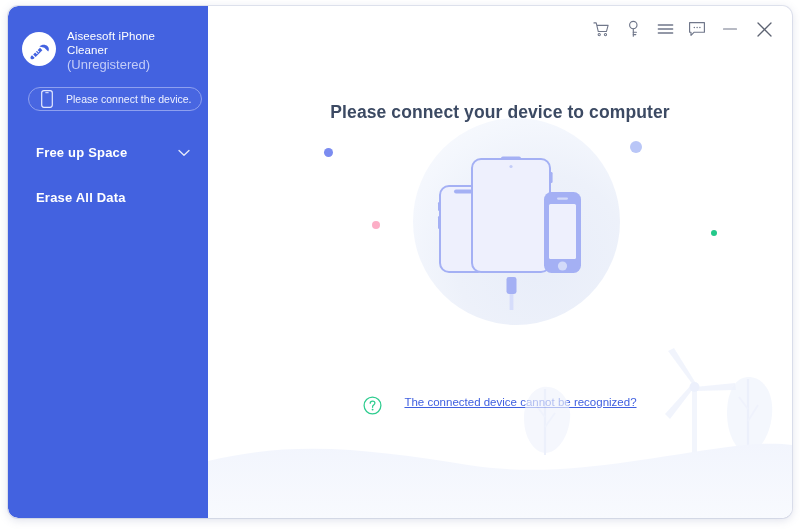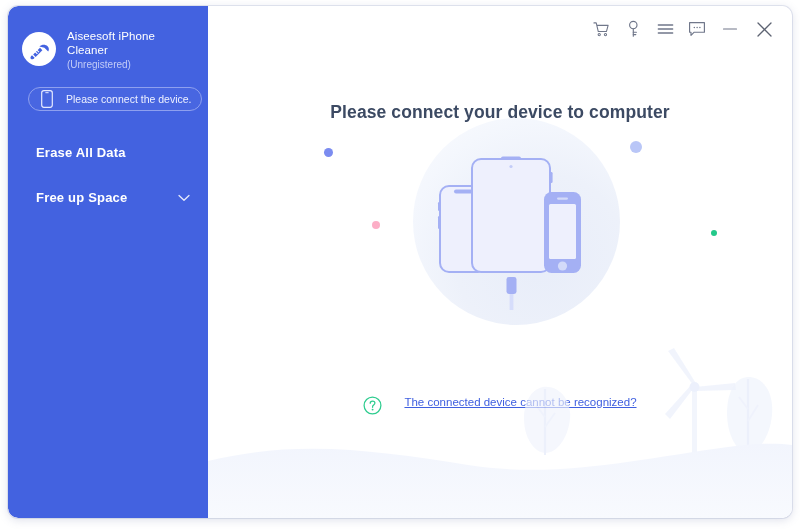--- a/index.html
+++ b/index.html
@@ -27,21 +27,21 @@
   .logo-circle{
     width:34px;height:34px;border-radius:50%;background:#ffffff;
     display:flex;align-items:center;justify-content:center;flex:none;
     margin-top:2px;
   }
   .brand-text{margin-left:11px;}
   .brand-name{
     color:#ffffff;font-size:11.5px;line-height:13.5px;letter-spacing:.1px;
     max-width:104px;
   }
-  .brand-sub{color:#c3ccf7;font-size:10px;line-height:14px;margin-top:1px;}
+  .brand-sub{color:#c3ccf7;font-size:13px;line-height:14px;margin-top:1px;}
 
   .connect-pill{
     position:absolute;left:20px;top:81px;width:174px;height:24px;
     border:1px solid #8ea0ef;border-radius:13px;
     display:flex;align-items:center;box-sizing:border-box;
     background:rgba(255,255,255,0.03);
   }
   .pill-phone{margin-left:12px;flex:none;}
   .pill-label{color:#eef1ff;font-size:10.5px;margin-left:13px;text-align:right;}
 
@@ -123,27 +123,27 @@
     <div class="connect-pill">
       <svg class="pill-phone" width="12" height="18" viewBox="0 0 12 18">
         <rect x="0.7" y="0.7" width="10.6" height="16.6" rx="2.2" fill="none" stroke="#e6eaff" stroke-width="1.2"></rect>
         <line x1="4.4" y1="2.7" x2="7.6" y2="2.7" stroke="#e6eaff" stroke-width="1"></line>
       </svg>
       <span class="pill-label">Please connect the device.</span>
     </div>
 
     <div class="nav">
       <div class="nav-item">
-        <span class="nav-label">Erase All Data</span>
-      </div>
-      <div class="nav-item">
         <span class="nav-label">Free up Space</span>
         <svg class="chev" width="12" height="8" viewBox="0 0 12 8">
           <path d="M1 1.6 L6 6.2 L11 1.6" fill="none" stroke="#ffffff" stroke-width="1.4" stroke-linecap="round" stroke-linejoin="round"></path>
         </svg>
+      </div>
+      <div class="nav-item">
+        <span class="nav-label">Erase All Data</span>
       </div>
     </div>
   </div>
 
   <div class="main">
 
     <div class="titlebar">
       <div class="tb-btn">
         <svg width="17" height="17" viewBox="0 0 18 18">
           <path d="M1 2 H3.4 L5.6 11.2 H14.2 L16 4.6 H4.2" fill="none" stroke="#70778a" stroke-width="1.15" stroke-linecap="round" stroke-linejoin="round"></path>

